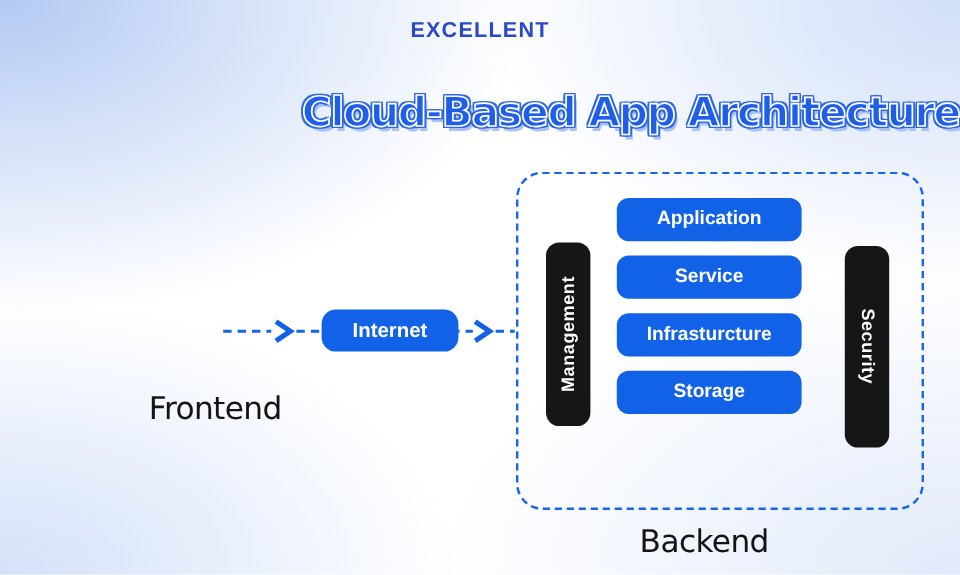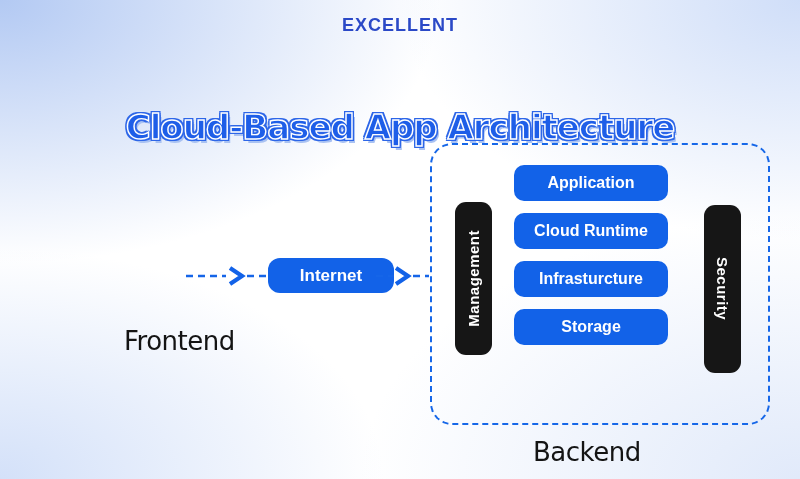--- a/index.html
+++ b/index.html
@@ -22,42 +22,41 @@
     font-size:18px; font-weight:800; letter-spacing:1px; color:#2b49c7;
     font-family:"Liberation Sans", sans-serif;
   }
   .logo-bottom {
     margin-top:1px; font-size:10px; font-weight:600; letter-spacing:6.5px;
     color:#7487da; text-indent:6.5px;
   }
 
   
   .title {
-    position:absolute; top:74px; left:0; width:100%; text-align:center;
+    position:absolute; top:74px; left:0; width:100%; text-align:right;
     font-family:"DejaVu Sans", sans-serif;
     font-size:34px; font-weight:bold; letter-spacing:-1px;
     color:#1e5ee8;
     -webkit-text-stroke:1.4px #ffffff;
     text-shadow:
       -2px -2px 0 #2d66e8,  2px -2px 0 #2d66e8,
       -2px  2px 0 #2d66e8,  2px  2px 0 #2d66e8,
        0   -2px 0 #2d66e8,  0    2px 0 #2d66e8,
       -2px  0   0 #2d66e8,  2px  0   0 #2d66e8,
        3px  4px 0 #a9c2f2;
-    margin-top: 33px;
   }
 
   
   .btn {
     position:absolute; display:flex; align-items:center; justify-content:center;
     background:#1262e8; color:#ffffff; font-weight:700; text-align:center;
     border-radius:13px; line-height:1.25;
   }
   .cloud-infra { left:20px; top:249px; width:165px; height:55px; font-size:16px; padding:0 14px; border-radius:15px; }
-  .internet    { left:268px; top:258px; width:126px; height:35px; font-size:17px; border-radius:12px; }
+  .internet    { left:268px; top:258px; width:114px; height:35px; font-size:17px; border-radius:12px; }
 
   
   .arrow { position:absolute; }
   .arrow .dash { stroke:#1565e8; stroke-width:2.6; stroke-dasharray:7 5; fill:none; }
   .arrow .chev { stroke:#1262e8; stroke-width:4.2; fill:none; stroke-linejoin:miter; }
 
   
   .section-label {
     position:absolute; font-family:"DejaVu Sans", sans-serif;
     font-weight:normal; font-size:26px; color:#141414; letter-spacing:-0.5px;
@@ -124,21 +123,21 @@
   <div class="section-label frontend-label">Frontend</div>
 
   <div class="backend-box">
 
     <div class="pill pill-mgmt">
       <span class="vtext up">Management</span>
     </div>
 
     <div class="layers">
       <div class="layer">Application</div>
-      <div class="layer">Cloud Runtime</div>
+      <div class="layer">Service</div>
       <div class="layer">Infrasturcture</div>
       <div class="layer">Storage</div>
     </div>
 
     <div class="pill pill-sec">
       <span class="vtext down">Security</span>
     </div>
 
   </div>
 

